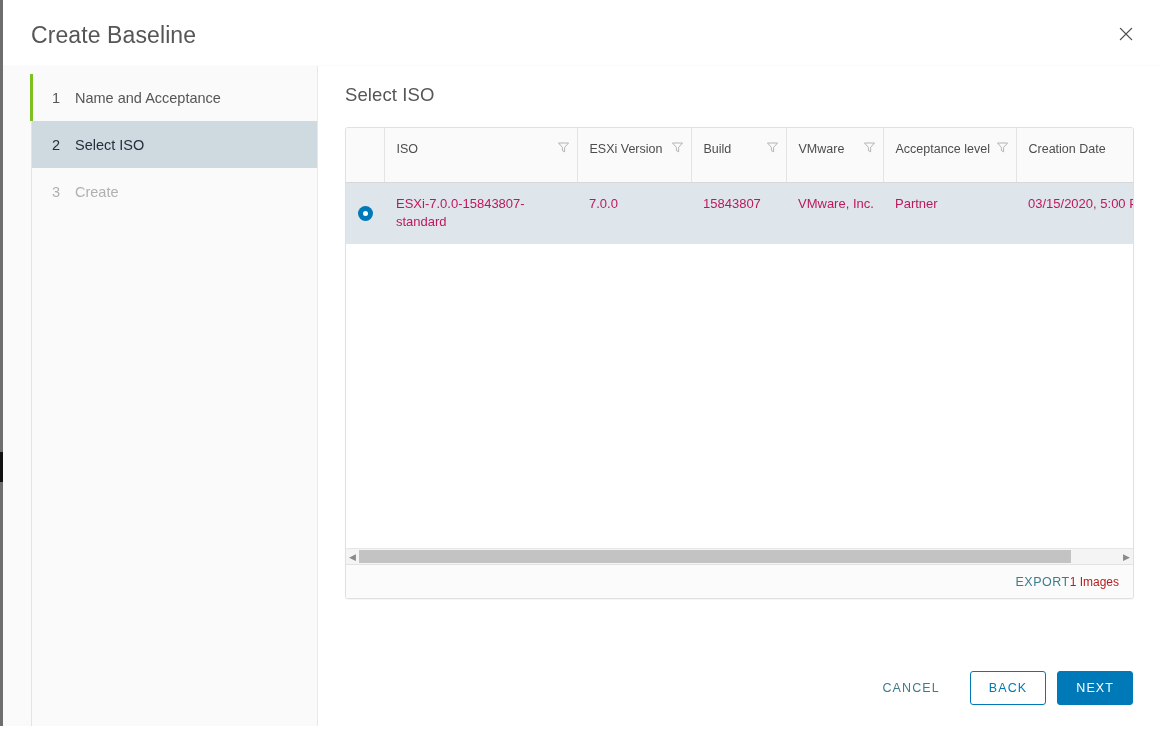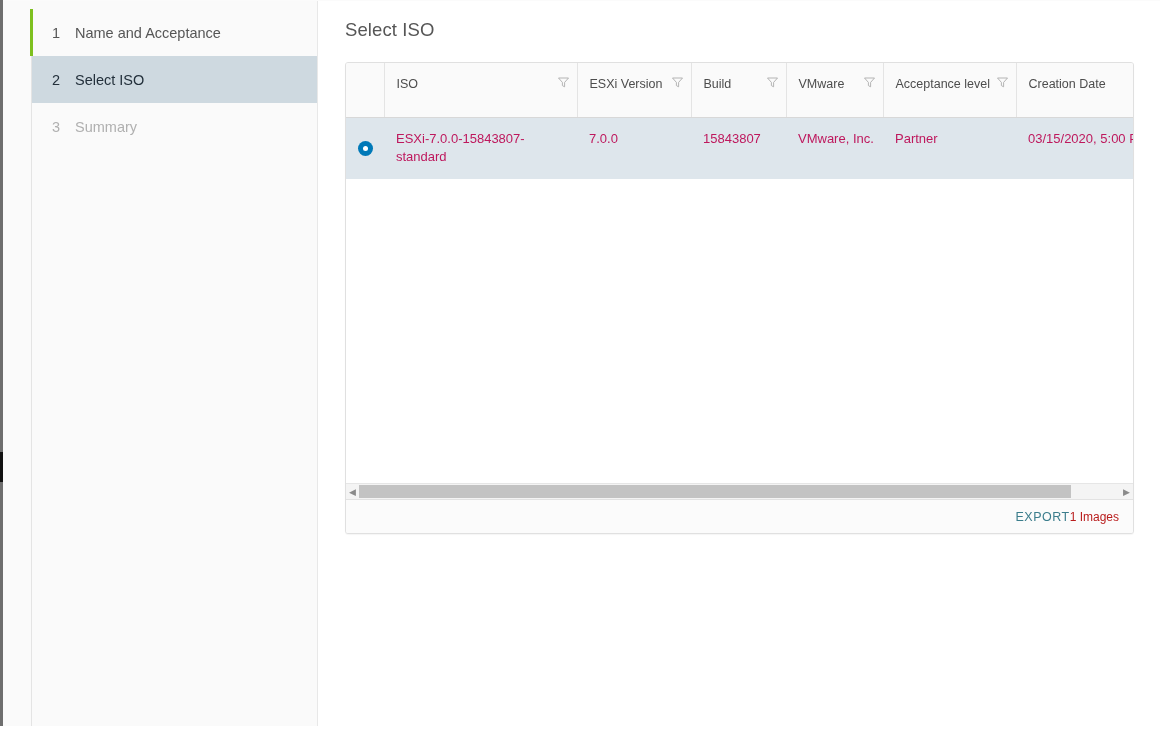--- a/index.html
+++ b/index.html
@@ -367,40 +367,48 @@
   }
 </style>
 </head>
 <body>
 
 <div class="edge-strip"></div>
 <div class="edge-strip-dark"></div>
 
 <div class="modal">
 
+  <div class="modal-header">
+    <div class="modal-title">Create Baseline</div>
+    <div class="close-btn" title="Close">
+      <svg width="16" height="16" viewBox="0 0 16 16" aria-hidden="true">
+        <path d="M2.4 2.4 L13.6 13.6 M13.6 2.4 L2.4 13.6" stroke="#4a4a4a" stroke-width="1.3" fill="none" stroke-linecap="round"></path>
+      </svg>
+    </div>
+  </div>
 
   <div class="modal-body">
 
     <nav class="wizard-nav">
       <div class="wizard-rail"></div>
       <div class="wizard-rail-done"></div>
 
       <div class="wizard-step">
         <span class="step-num">1</span>
         <span class="step-label">Name and Acceptance</span>
       </div>
 
       <div class="wizard-step is-active">
         <span class="step-num">2</span>
         <span class="step-label">Select ISO</span>
       </div>
 
       <div class="wizard-step is-disabled">
         <span class="step-num">3</span>
-        <span class="step-label">Summary</span>
+        <span class="step-label">Create</span>
       </div>
     </nav>
 
     <section class="content">
       <h2 class="content-title">Select ISO</h2>
 
       <div class="datagrid">
 
         <div class="grid-scroll">
           <table class="grid">
@@ -504,17 +512,22 @@
         </div>
 
         <div class="grid-footer">
           <span class="export-link">EXPORT</span>
           <span class="grid-count">1 Images</span>
         </div>
 
       </div>
     </section>
 
+    <div class="modal-footer">
+      <button class="btn btn-link">CANCEL</button>
+      <button class="btn btn-outline">BACK</button>
+      <button class="btn btn-primary">NEXT</button>
+    </div>
 
   </div>
 </div>
 
 <div class="edge-strip-bottom"></div>
 
 </body></html>

